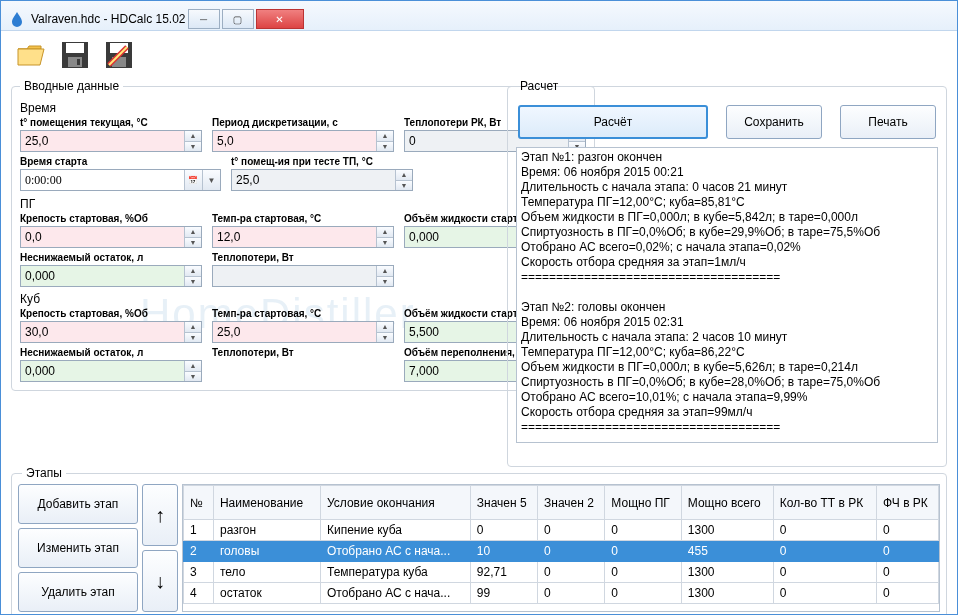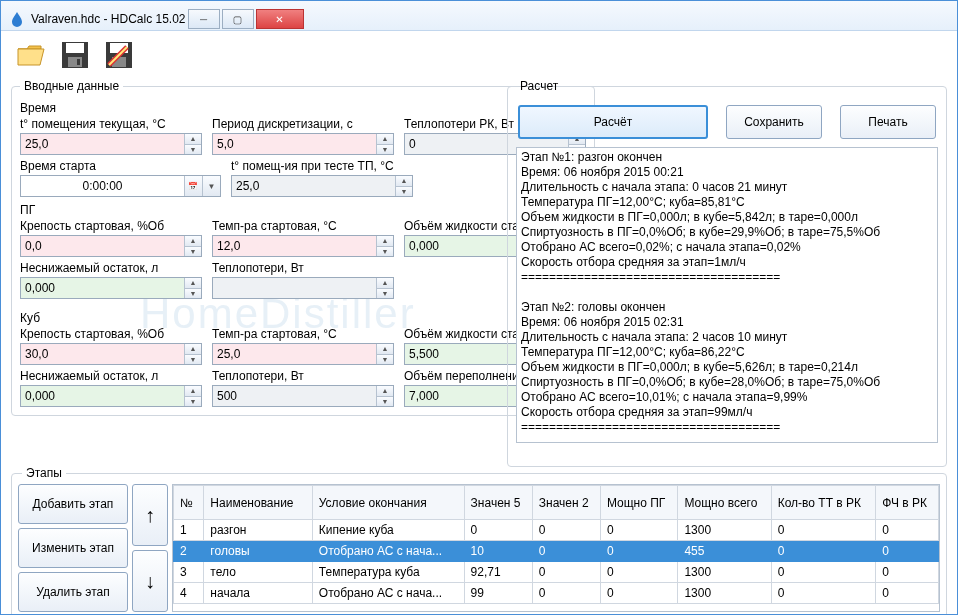--- a/index.html
+++ b/index.html
@@ -61,21 +61,21 @@
   border-radius:4px;
   padding: 6px 8px 8px 8px;
   margin: 4px 0 0 0;
 }
 fieldset.section > legend {
   padding:0 4px; color:#000; font-size:12px;
 }
 .sub-head { margin: 2px 0 2px 0; }
 .row3 { display:flex; gap:10px; }
 .row3 .col { flex:1; display:flex; flex-direction:column; }
-.col label { font-size:12px; margin-bottom:2px; display:block; white-space:nowrap; overflow:hidden; text-overflow:ellipsis;}
+.col label { font-size:10px; margin-bottom:2px; display:block; white-space:nowrap; overflow:hidden; text-overflow:ellipsis;font-weight:bold;}
 .spinbox, .timebox {
   display:flex; height:22px;
   border:1px solid #9aaabc;
   background:#fff;
 }
 .spinbox.pink { background:#fde8ec; }
 .spinbox.mint { background:#e6f5e6; }
 .spinbox.grey { background:#eef1f4; }
 .spinbox input, .timebox input {
   flex:1; border:none; padding:0 4px; background:transparent; font-size:12px; outline:none;
@@ -121,21 +121,21 @@
 .log::-webkit-scrollbar-thumb{background:#cdd7e4;border:1px solid #a8b8cc;}
 
 .stages {
   margin: 2px 10px 10px 10px;
   border:1px solid #cfd6de;
   border-radius:4px;
   padding:6px;
 }
 .stages-legend{ position:relative; top:-14px; left:4px; background:#fff; padding:0 4px; display:inline-block;}
 .stages-body { display:flex; gap:4px; margin-top:-10px; height:128px;}
-.stage-btns { width:110px; display:flex; flex-direction:column; gap:4px;}
+.stage-btns { width:120px; display:flex; flex-direction:column; gap:4px;}
 .stage-btns .btn { flex:1; height:auto;}
 .arrow-col { width:36px; display:flex; flex-direction:column; gap:4px;}
 .arrow-col .btn{flex:1; font-size:20px;}
 .grid-wrap { flex:1; border:1px solid #b6c2d0; overflow:hidden; background:#fff;}
 table.grid { border-collapse:collapse; width:100%; font-size:12px;}
 table.grid th, table.grid td {
   border:1px solid #d0d7e0; padding:3px 6px; text-align:left; white-space:nowrap;
   overflow:hidden; text-overflow:ellipsis;
 }
 table.grid th { background:#f4f7fb; font-weight:normal; height:34px;}
@@ -228,21 +228,21 @@
                 <div>▲</div>
                 <div>▼</div>
               </div>
             </div>
         </div>
       </div>
       <div class="row3" style="margin-top:4px;">
         <div class="col">
           <label>Время старта</label>
           <div class="timebox">
-              <input style="text-align: center;" value="0:00:00">
+              <input style=" font-family: Liberation Serif, serif;" value="0:00:00">
               <div class="dd">📅</div>
               <div class="dd">▼</div>
             </div>
         </div>
         <div class="col">
           <label>t° помещ-ия при тесте ТП, °С</label>
           <div class="spinbox grey">
               <input value="25,0" style="">
               <div class="spin-btns">
                 <div>▲</div>
@@ -303,21 +303,21 @@
               <input value="" style="">
               <div class="spin-btns">
                 <div>▲</div>
                 <div>▼</div>
               </div>
             </div>
         </div>
         <div class="col"></div>
       </div>
 
-      <div class="sub-head" style="margin-top:12px;">Куб</div>
+      <div class="sub-head" style="margin-top:5px;">Куб</div>
       <div class="row3">
         <div class="col">
           <label>Крепость стартовая, %Об</label>
           <div class="spinbox pink">
               <input value="30,0" style="">
               <div class="spin-btns">
                 <div>▲</div>
                 <div>▼</div>
               </div>
             </div>
@@ -349,27 +349,20 @@
           <div class="spinbox mint">
               <input value="0,000" style="">
               <div class="spin-btns">
                 <div>▲</div>
                 <div>▼</div>
               </div>
             </div>
         </div>
         <div class="col">
           <label>Теплопотери, Вт</label>
-          <div class="spinbox grey">
-              <input value="500" style="">
-              <div class="spin-btns">
-                <div>▲</div>
-                <div>▼</div>
-              </div>
-            </div>
         </div>
         <div class="col">
           <label>Объём переполнения, л</label>
           <div class="spinbox mint">
               <input value="7,000" style="">
               <div class="spin-btns">
                 <div>▲</div>
                 <div>▼</div>
               </div>
             </div>
@@ -468,21 +461,21 @@
               <td>Температура куба</td>
               <td>92,71</td>
               <td>0</td>
               <td>0</td>
               <td>1300</td>
               <td>0</td>
               <td>0</td>
             </tr>
             <tr>
               <td class="num">4</td>
-              <td>начала</td>
+              <td>остаток</td>
               <td>Отобрано АС с нача...</td>
               <td>99</td>
               <td>0</td>
               <td>0</td>
               <td>1300</td>
               <td>0</td>
               <td>0</td>
             </tr>
           </tbody>
       </table>

